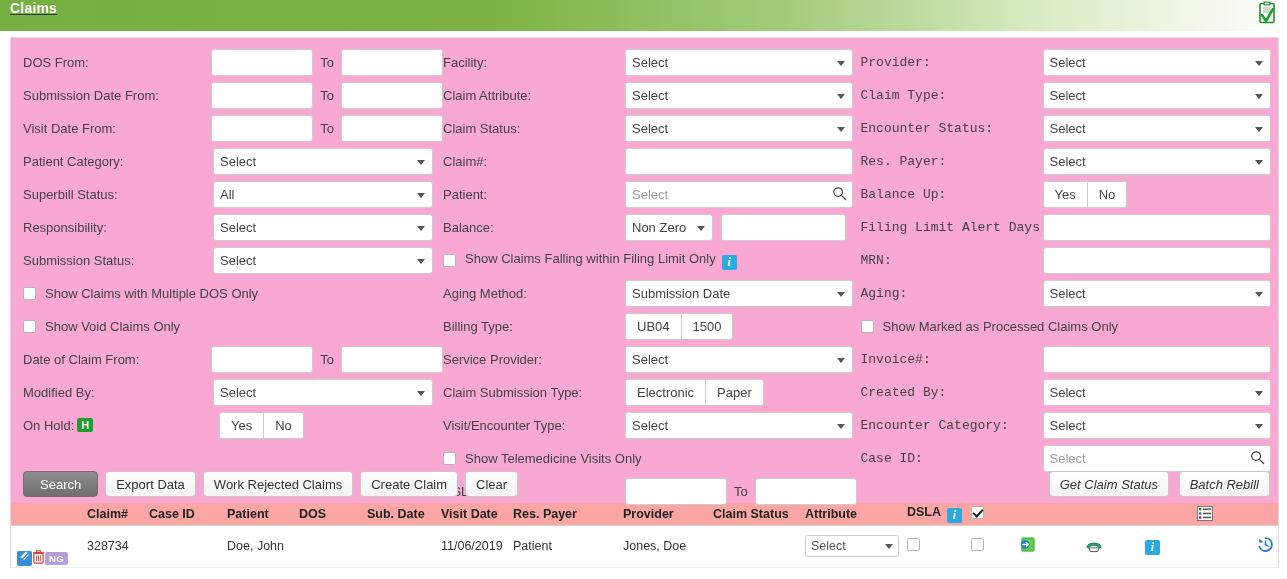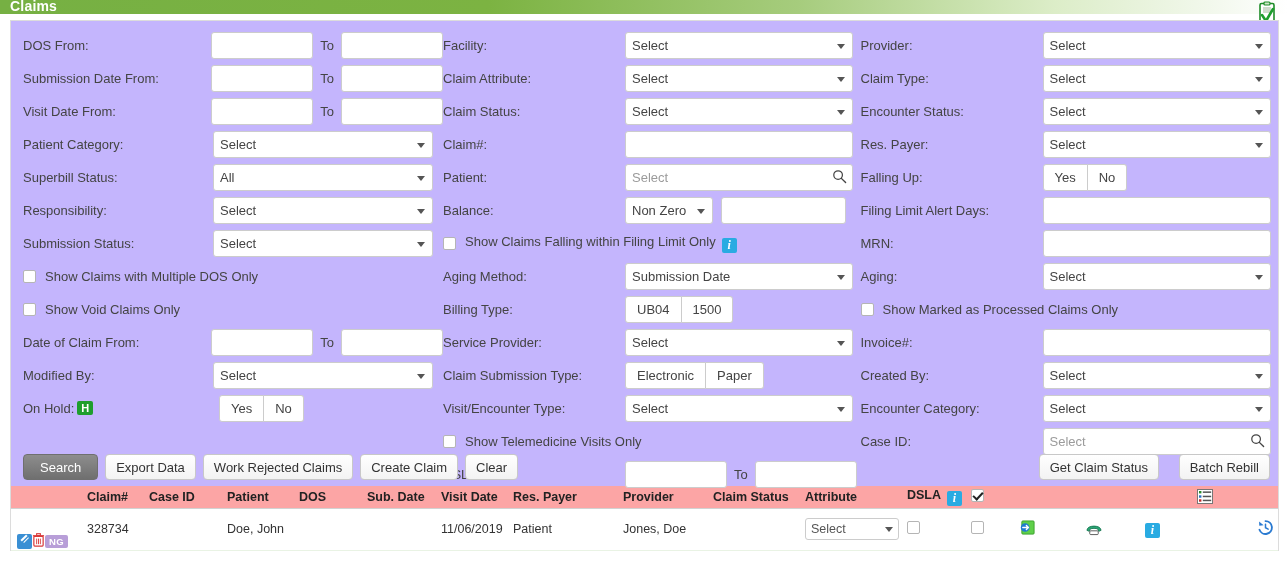--- a/index.html
+++ b/index.html
@@ -9,45 +9,46 @@
     background: #ffffff;
     font-family: "Liberation Sans", sans-serif;
     font-size: 13px;
     color: #333;
     overflow: hidden;
   }
 
   
   .page-header {
     position: relative;
-    height: 14px;
+    height: 31px;
     background: linear-gradient(to right, #76b043 0%, #7cb342 38%, #a6cc7d 62%, #dcedc8 82%, #f2f8ec 94%, #ffffff 100%);
     display: flex;
-    align-items: flex-end;
+    align-items: flex-start;
+    text-decoration: underline;
   }
   .page-header .title {
     color: #ffffff;
     font-size: 14px;
     font-weight: bold;
     padding-left: 10px;
     letter-spacing: .2px;
   }
   .header-icon {
     position: absolute;
     right: 8px;
     top: 1px;
     width: 24px; height: 24px;
   }
 
   
   .panel {
     margin: 6px 8px 0 10px;
     border: 1px solid #dcdcdc;
     border-bottom: none;
-    background: #c4b5fd;
+    background: #f9a8d4;
     height: 466px;
     position: relative;
   }
   .cols {
     display: flex;
     padding: 8px 0 0 0;
   }
   .col { position: relative; }
   .col1 { width: 432px; padding-left: 12px; }
   .col2 { width: 420px; }
@@ -58,21 +59,21 @@
     align-items: center;
     height: 33px;
   }
   .lbl {
     color: #444;
     font-size: 13px;
     white-space: nowrap;
   }
   .c1 .lbl { width: 190px; }
   .c2 .lbl { width: 182px; }
-  .c3 .lbl { width: 182px; }
+  .c3 .lbl { width: 182px; font-family: Liberation Mono, monospace; }
 
   
   input.txt, .sel, .fakeinput {
     height: 27px;
     border: 1px solid #ccc;
     border-radius: 3px;
     background: #fff;
     font-family: "Liberation Sans", sans-serif;
     font-size: 13px;
     color: #444;
@@ -193,21 +194,21 @@
     cursor: pointer;
     white-space: nowrap;
   }
   .btn.primary {
     background: linear-gradient(#8d8d8d, #6f6f6f);
     border-color: #6f6f6f;
     color: #fff;
     padding: 10px 16px;
   }
   .btnbar .spacer { flex: 1; }
-  .btnbar .right .btn { margin-right: 0; margin-left: 16px; }
+  .btnbar .right .btn { margin-right: 0; margin-left: 6px; font-style: italic; }
 
   
   .tablewrap {
     margin: 0 8px 0 10px;
     border-left: 1px solid #dcdcdc;
     border-right: 1px solid #dcdcdc;
     background: #fff;
   }
   table.grid {
     width: 100%;
@@ -551,21 +552,21 @@
 
       <div class="row">
         <span class="lbl">Res. Payer:</span>
         <div class="sel sel-w228">
           <span class="val">Select</span>
           <span class="caret"></span>
         </div>
       </div>
 
       <div class="row">
-        <span class="lbl">Falling Up:</span>
+        <span class="lbl">Balance Up:</span>
         <div class="tgl">
           <span>Yes</span>
           <span>No</span>
         </div>
       </div>
 
       <div class="row">
         <span class="lbl">Filing Limit Alert Days:</span>
         <input class="txt dis" style="width: 228px;" disabled="" value="">
       </div>

